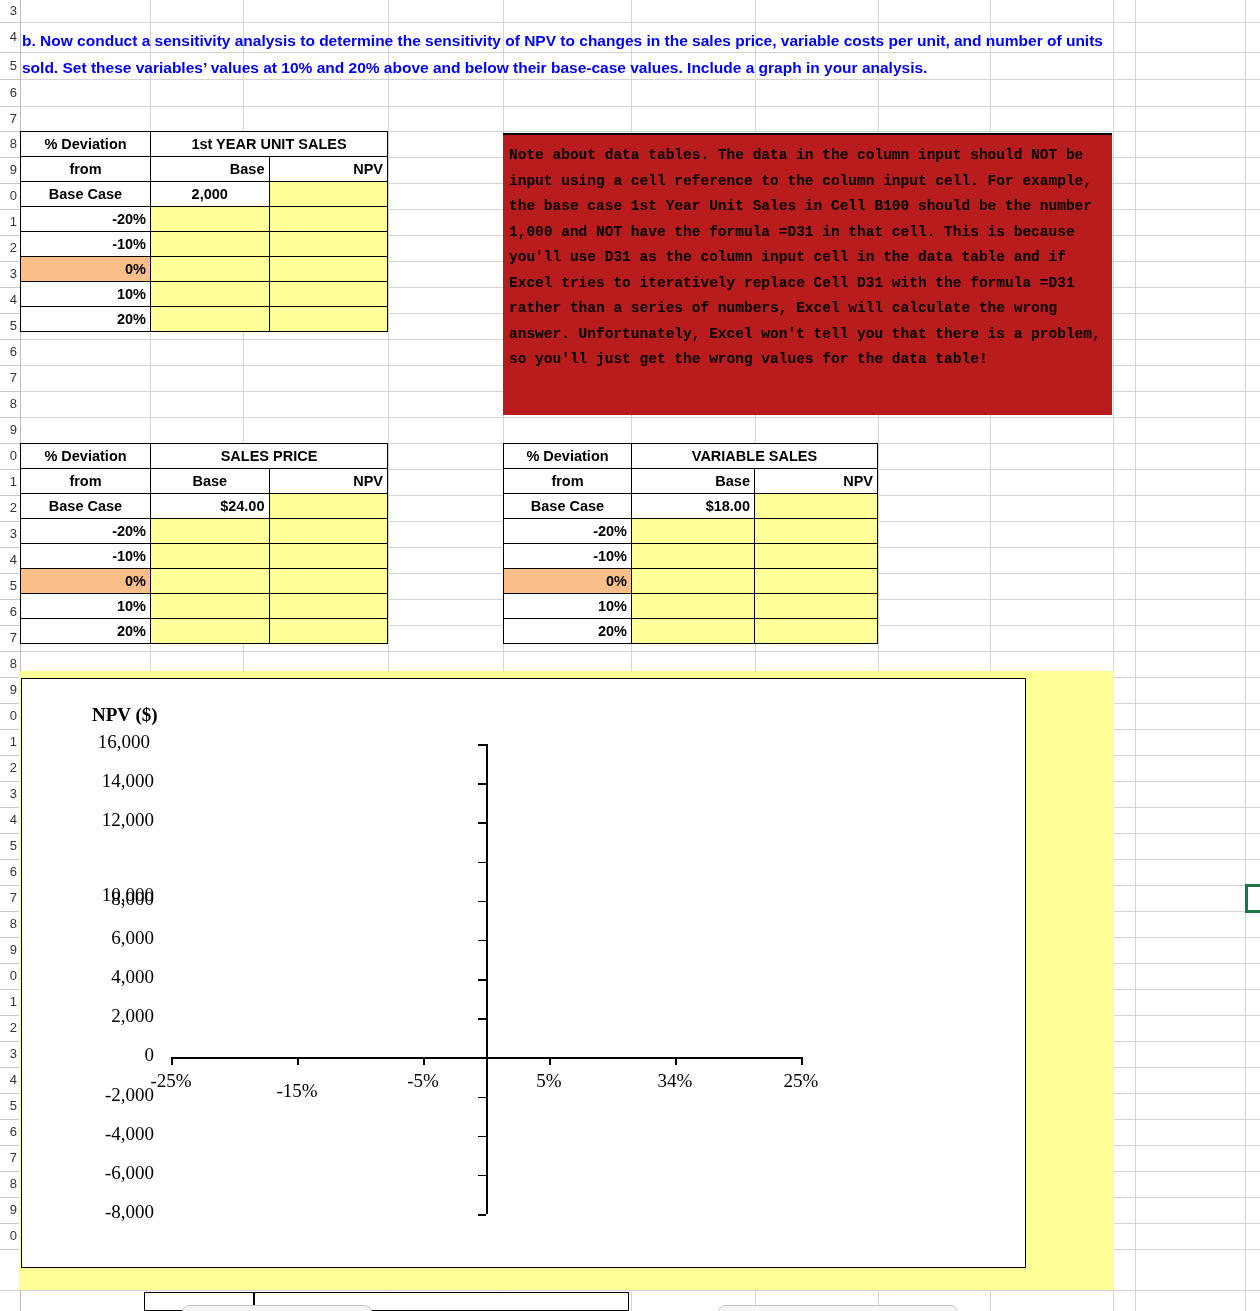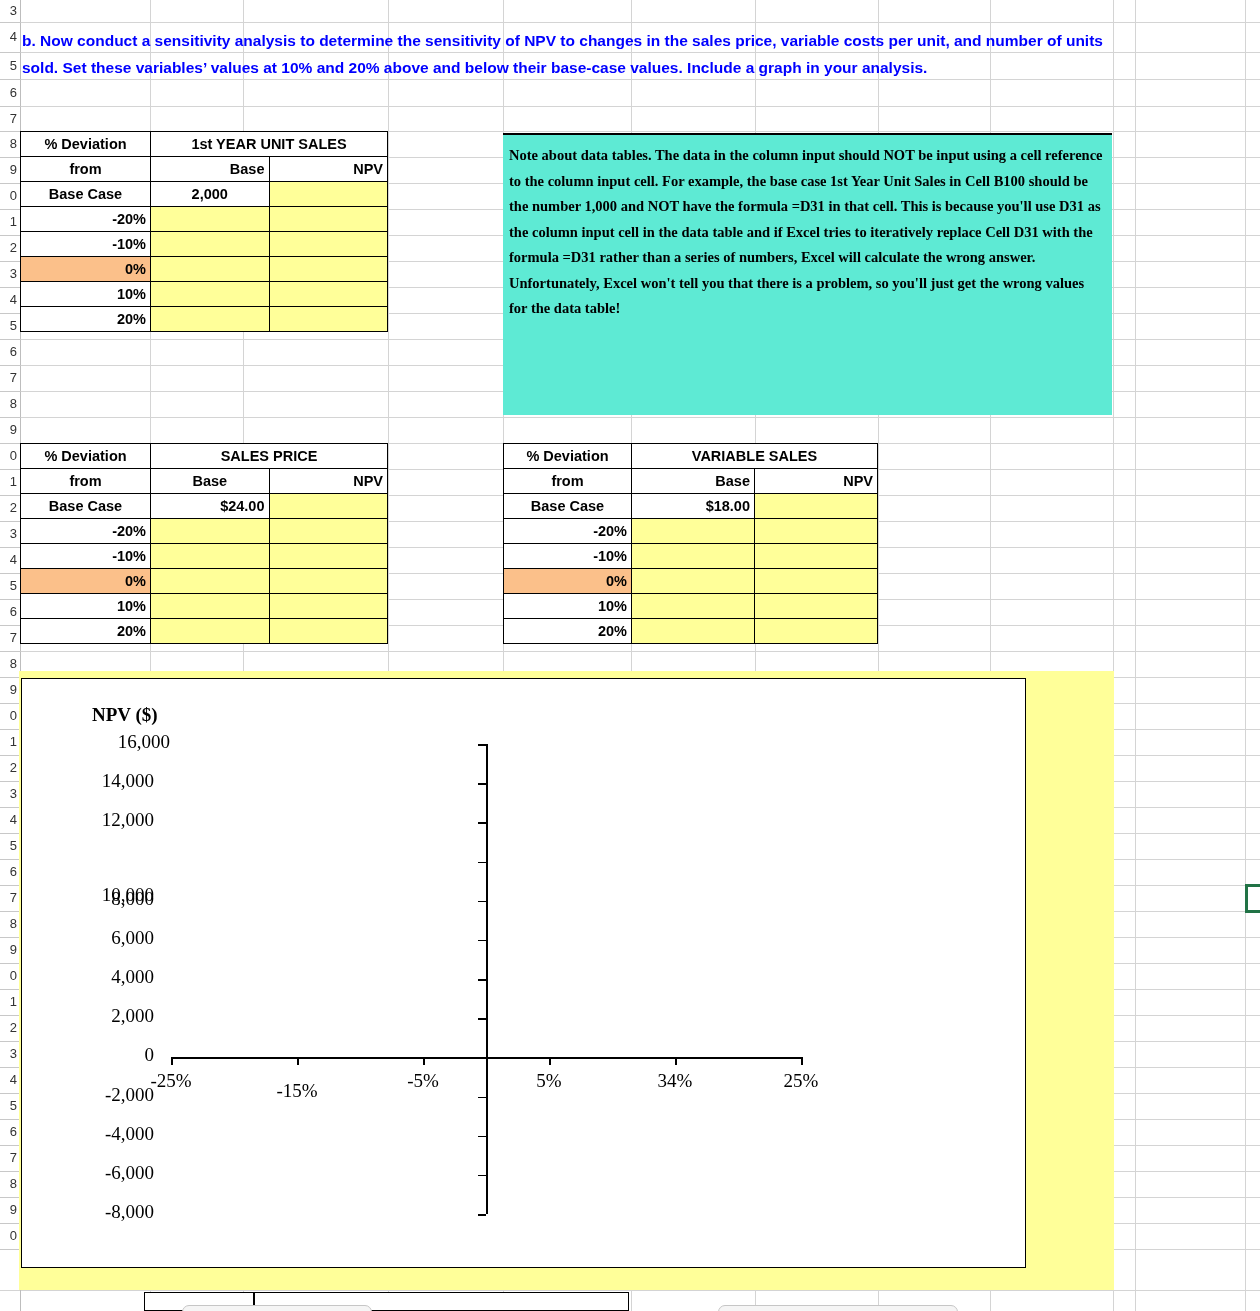--- a/index.html
+++ b/index.html
@@ -49,24 +49,24 @@
     white-space:nowrap;
   }
   .ctr{text-align:center;}
   .rgt{text-align:right;}
   .yel{background:#ffff99 !important;}
   .org{background:#fbc08a !important;}
 
   
   #note{
     position:absolute;left:503px;top:133px;width:609px;height:282px;
-    background:#5eead4;
+    background:#b91c1c;
     color:#000;font-weight:bold;font-size:14.5px;line-height:25.5px;
     padding:8px 6px 0 6px;box-sizing:border-box;
-    font-family:Liberation Serif, serif;
+    font-family:Liberation Mono, monospace;
     border-top:2px solid #000;
   }
 
   
   #chart-band{position:absolute;left:19px;top:671px;width:1095px;height:619px;background:#ffff99;}
   #chart{
     position:absolute;left:21px;top:678px;width:1005px;height:590px;
     background:#ffffff;border:1.5px solid #000;box-sizing:border-box;
   }
   #chart-title{
@@ -409,21 +409,21 @@
     </table>
 
   <div id="chart-band"></div>
 
   <div id="chart">
     <div id="ylabel">NPV ($)</div>
     <div id="chart-axes">
         <div class="axis-v" style="left: 464px; top: 65px; height: 470px;"></div>
         <div class="axis-h" style="left: 149px; top: 378.333px; width: 630px;"></div>
         <div class="tickmark-y" style="left: 456px; top: 65px;"></div>
-        <div class="ytick" style="left: 28px; top: 52px;">16,000</div>
+        <div class="ytick" style="left: 8px; top: 52px;">16,000</div>
         <div class="tickmark-y" style="left: 456px; top: 104.167px;"></div>
         <div class="ytick" style="left: 12px; top: 91.1667px;">14,000</div>
         <div class="tickmark-y" style="left: 456px; top: 143.333px;"></div>
         <div class="ytick" style="left: 12px; top: 130.333px;">12,000</div>
         <div class="tickmark-y" style="left: 456px; top: 182.5px;"></div>
         <div class="ytick" style="left: 12px; top: 169.5px; margin-top: 35px;">10,000</div>
         <div class="tickmark-y" style="left: 456px; top: 221.667px;"></div>
         <div class="ytick" style="left: 12px; top: 208.667px;">8,000</div>
         <div class="tickmark-y" style="left: 456px; top: 260.833px;"></div>
         <div class="ytick" style="left: 12px; top: 247.833px;">6,000</div>

